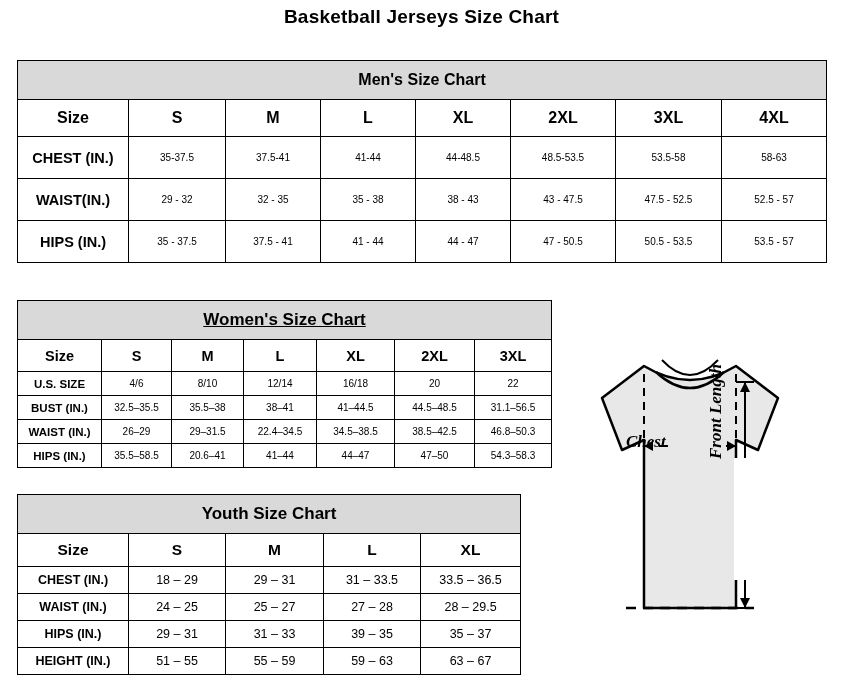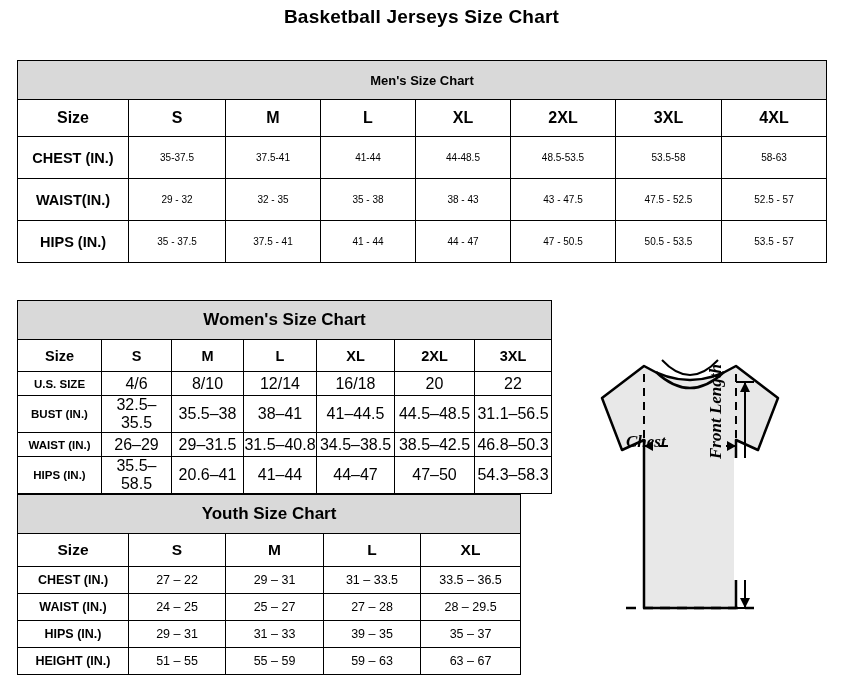--- a/index.html
+++ b/index.html
@@ -54,36 +54,36 @@
   }
 
   
   #mens-wrap {
     position: absolute;
     left: 17px;
     top: 60px;
     width: 809px;
   }
   #mens-table { width: 809px; }
-  #mens-table .caption-cell { height: 38px; font-size: 13px; }
+  #mens-table .caption-cell { height: 38px; font-size: 16px; }
   #mens-table .hdr-row td { height: 36px; font-size: 16px; }
   #mens-table .data-row td { height: 41px; font-size: 10px; }
   #mens-table td.rowlabel { font-size: 14.5px; }
 
   
   #womens-wrap {
     position: absolute;
     left: 17px;
     top: 300px;
     width: 534px;
   }
   #womens-table { width: 534px; }
-  #womens-table .caption-cell { height: 38px; font-size: 17px; }
+  #womens-table .caption-cell { height: 38px; font-size: 17px; text-decoration: underline; }
   #womens-table .hdr-row td { height: 31px; font-size: 14.5px; }
-  #womens-table .data-row td { height: 23px; font-size: 16px; }
+  #womens-table .data-row td { height: 23px; font-size: 10px; }
   #womens-table td.rowlabel { font-size: 11.5px; font-weight: bold; }
 
   
   #youth-wrap {
     position: absolute;
     left: 17px;
     top: 494px;
     width: 503px;
   }
   #youth-table { width: 503px; }
@@ -227,21 +227,21 @@
           <td>35.5–38</td>
           <td>38–41</td>
           <td>41–44.5</td>
           <td>44.5–48.5</td>
           <td>31.1–56.5</td>
         </tr>
         <tr class="data-row">
           <td class="rowlabel">WAIST  (IN.)</td>
           <td>26–29</td>
           <td>29–31.5</td>
-          <td>31.5–40.8</td>
+          <td>22.4–34.5</td>
           <td>34.5–38.5</td>
           <td>38.5–42.5</td>
           <td>46.8–50.3</td>
         </tr>
         <tr class="data-row">
           <td class="rowlabel">HIPS  (IN.)</td>
           <td>35.5–58.5</td>
           <td>20.6–41</td>
           <td>41–44</td>
           <td>44–47</td>
@@ -267,21 +267,21 @@
         </tr>
         <tr class="hdr-row">
           <td>Size</td>
           <td>S</td>
           <td>M</td>
           <td>L</td>
           <td>XL</td>
         </tr>
         <tr class="data-row">
           <td class="rowlabel">CHEST (IN.)</td>
-          <td>27 – 22</td>
+          <td>18 – 29</td>
           <td>29 – 31</td>
           <td>31 – 33.5</td>
           <td>33.5 – 36.5</td>
         </tr>
         <tr class="data-row">
           <td class="rowlabel">WAIST  (IN.)</td>
           <td>24 – 25</td>
           <td>25 – 27</td>
           <td>27 – 28</td>
           <td>28 – 29.5</td>

